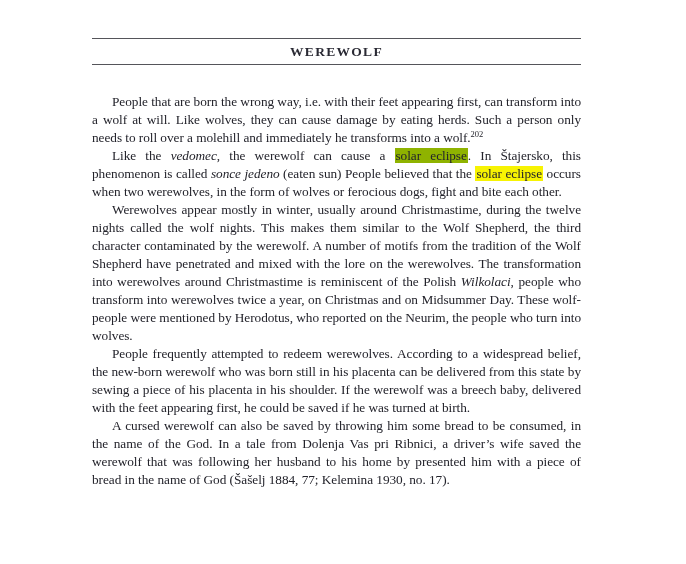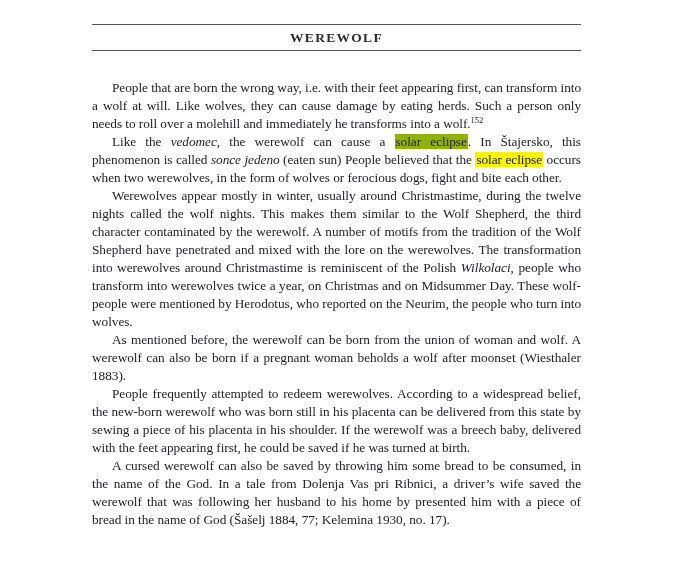--- a/index.html
+++ b/index.html
@@ -10,21 +10,21 @@
     position: relative;
     font-family: "Liberation Serif", serif;
   }
   .page {
     position: absolute;
     left: 92px; top: 0;
     width: 489px; height: 564px;
     overflow: hidden;
   }
   .header {
-    margin-top: 24px;
+    margin-top: 38px;
     border-top: 1.6px solid #55555a;
     border-bottom: 1.6px solid #55555a;
     height: 25px;
     display: flex; align-items: center; justify-content: center;
   }
   .title {
     font-family: "Liberation Serif", serif;
     font-weight: 700;
     font-size: 13.5px;
     letter-spacing: 1.3px;
@@ -55,20 +55,19 @@
   .hl-y { background: var(--hl-yellow, #f7f303); }
 </style>
 </head>
 <body>
 
 <div class="page">
   <div class="header">
     <span class="title">WEREWOLF</span>
   </div>
   <div class="article">
-      <p class="para"><span>People that are born the wrong way, i.e. with their feet appearing first, can transform into a wolf at will. Like wolves, they can cause damage by eating herds. Such a person only needs to roll over a molehill and immediately he transforms into a wolf.</span><sup>152</sup></p>
+      <p class="para"><span>People that are born the wrong way, i.e. with their feet appearing first, can transform into a wolf at will. Like wolves, they can cause damage by eating herds. Such a person only needs to roll over a molehill and immediately he transforms into a wolf.</span><sup>202</sup></p>
       <p class="para"><span>Like the </span><em>vedomec</em><span>, the werewolf can cause a </span><span class="hl hl-g">solar eclipse</span><span>. In Štajersko, this phenomenon is called </span><em>sonce jedeno</em><span> (eaten sun) People believed that the </span><span class="hl hl-y">solar eclipse</span><span> occurs when two werewolves, in the form of wolves or ferocious dogs, fight and bite each other.</span></p>
       <p class="para"><span>Werewolves appear mostly in winter, usually around Christmastime, during the twelve nights called the wolf nights. This makes them similar to the Wolf Shepherd, the third character contaminated by the werewolf. A number of motifs from the tradition of the Wolf Shepherd have penetrated and mixed with the lore on the werewolves. The transformation into werewolves around Christmastime is reminiscent of the Polish </span><em>Wilkolaci</em><span>, people who transform into werewolves twice a year, on Christmas and on Midsummer Day. These wolf-people were mentioned by Herodotus, who reported on the Neurim, the people who turn into wolves.</span></p>
-      <p class="para"><span>As mentioned before, the werewolf can be born from the union of woman and wolf. A werewolf can also be born if a pregnant woman beholds a wolf after moonset (Wiesthaler 1883).</span></p>
       <p class="para"><span>People frequently attempted to redeem werewolves. According to a widespread belief, the new-born werewolf who was born still in his placenta can be delivered from this state by sewing a piece of his placenta in his shoulder. If the werewolf was a breech baby, delivered with the feet appearing first, he could be saved if he was turned at birth.</span></p>
       <p class="para"><span>A cursed werewolf can also be saved by throwing him some bread to be consumed, in the name of the God. In a tale from Dolenja Vas pri Ribnici, a driver’s wife saved the werewolf that was following her husband to his home by presented him with a piece of bread in the name of God (Šašelj 1884, 77; Kelemina 1930, no. 17).</span></p>
     </div>
 </div>
 
 </body></html>

